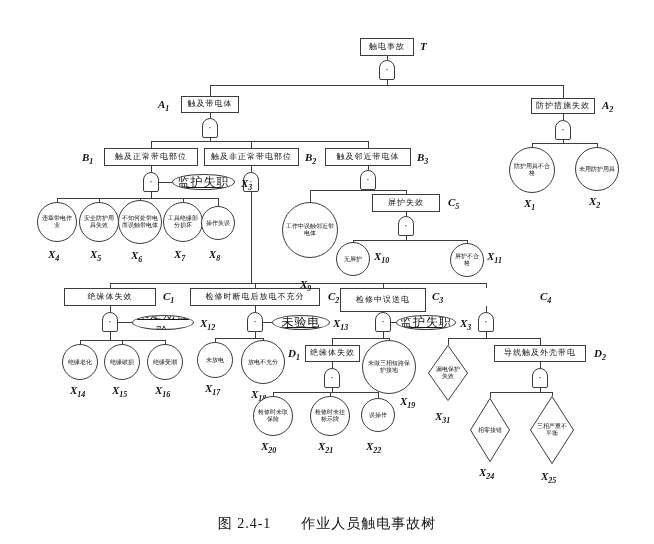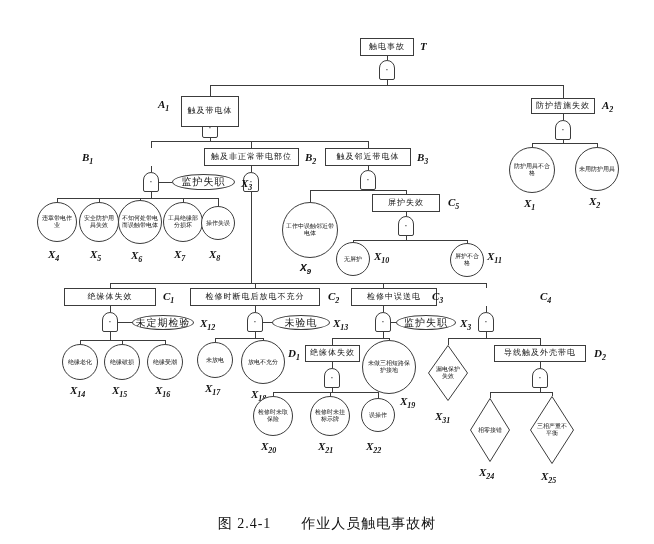--- a/index.html
+++ b/index.html
@@ -4,21 +4,21 @@
 <style>
   html,body{margin:0;padding:0;background:#ffffff;}
   body{width:654px;height:544px;position:relative;overflow:hidden;
        font-family:"DejaVu Sans","Liberation Sans",sans-serif;color:#1a1a1a;}
   #canvas{position:absolute;left:0;top:0;width:654px;height:544px;background:#fff;}
   .edge{position:absolute;background:#3c3c3c;}
   .node{position:absolute;border:1px solid #3c3c3c;background:#fff;box-sizing:border-box;
         display:flex;align-items:center;justify-content:center;text-align:center;
         color:#151515;overflow:hidden;}
   .box{font-size:8px;letter-spacing:1px;line-height:1.1;padding:1px 2px;}
-  .oval{border-radius:50%;font-size:10px;letter-spacing:1px;}
+  .oval{border-radius:50%;font-size:12px;letter-spacing:1px;text-decoration:underline;}
   .circle{border-radius:50%;font-size:6px;line-height:1.12;padding:3px;letter-spacing:0;}
   .gate{position:absolute;width:16px;height:20px;border:1px solid #3c3c3c;background:#fff;
         box-sizing:border-box;border-radius:8px 8px 2px 2px;display:flex;align-items:center;
         justify-content:center;font-size:9px;color:#222;}
   .diamond{position:absolute;}
   .diamond .d-text{position:absolute;left:15%;right:15%;top:0;bottom:0;display:flex;
         align-items:center;justify-content:center;text-align:center;font-size:6px;
         line-height:1.12;color:#151515;}
   .tag{position:absolute;font-family:"Liberation Serif","DejaVu Serif",serif;
        font-style:italic;font-weight:bold;font-size:11px;color:#111;white-space:nowrap;}
@@ -119,34 +119,35 @@
     <div class="gate" style="left: 398px; top: 216px;">·</div>
     <div class="gate" style="left: 102px; top: 312px;">·</div>
     <div class="gate" style="left: 247px; top: 312px;">·</div>
     <div class="gate" style="left: 375px; top: 312px;">·</div>
     <div class="gate" style="left: 478px; top: 312px;">·</div>
     <div class="gate" style="left: 324px; top: 368px;">·</div>
     <div class="gate" style="left: 532px; top: 368px;">·</div>
     <div class="gate" style="left: 555px; top: 120px;">·</div>
     <div class="node box" style="left: 360px; top: 38px; width: 54px; height: 18px;">触电事故</div>
     <span class="tag" style="left: 420px; top: 40px;"><span>T</span></span>
-    <div class="node box" style="left: 181px; top: 96px; width: 58px; height: 31px;">触及带电体</div>
+    <div class="node box" style="left: 181px; top: 96px; width: 58px; height: 17px;">触及带电体</div>
     <span class="tag" style="left: 158px; top: 98px;"><span>A</span><sub>1</sub></span>
     <div class="node box" style="left: 531px; top: 98px; width: 64px; height: 16px;">防护措施失效</div>
     <span class="tag" style="left: 602px; top: 99px;"><span>A</span><sub>2</sub></span>
+    <div class="node box" style="left: 104px; top: 148px; width: 94px; height: 18px;">触及正常带电部位</div>
     <span class="tag" style="left: 82px; top: 151px;"><span>B</span><sub>1</sub></span>
     <div class="node box" style="left: 204px; top: 148px; width: 95px; height: 18px;">触及非正常带电部位</div>
     <span class="tag" style="left: 305px; top: 151px;"><span>B</span><sub>2</sub></span>
     <div class="node box" style="left: 325px; top: 148px; width: 86px; height: 18px;">触及邻近带电体</div>
     <span class="tag" style="left: 417px; top: 151px;"><span>B</span><sub>3</sub></span>
     <div class="node box" style="left: 64px; top: 288px; width: 92px; height: 18px;">绝缘体失效</div>
     <span class="tag" style="left: 163px; top: 290px;"><span>C</span><sub>1</sub></span>
     <div class="node box" style="left: 190px; top: 288px; width: 130px; height: 18px;">检修时断电后放电不充分</div>
     <span class="tag" style="left: 328px; top: 290px;"><span>C</span><sub>2</sub></span>
-    <div class="node box" style="left: 340px; top: 288px; width: 86px; height: 18px; margin-left: 11px;">检修中误送电</div>
+    <div class="node box" style="left: 340px; top: 288px; width: 86px; height: 24px;">检修中误送电</div>
     <span class="tag" style="left: 432px; top: 290px;"><span>C</span><sub>3</sub></span>
     <span class="tag" style="left: 540px; top: 290px;"><span>C</span><sub>4</sub></span>
     <div class="node box" style="left: 372px; top: 194px; width: 68px; height: 18px;">屏护失效</div>
     <span class="tag" style="left: 448px; top: 196px;"><span>C</span><sub>5</sub></span>
     <div class="node box" style="left: 305px; top: 345px; width: 55px; height: 17px;">绝缘体失效</div>
     <span class="tag" style="left: 288px; top: 347px;"><span>D</span><sub>1</sub></span>
     <div class="node box" style="left: 494px; top: 345px; width: 92px; height: 17px;">导线触及外壳带电</div>
     <span class="tag" style="left: 594px; top: 347px;"><span>D</span><sub>2</sub></span>
     <div class="node oval" style="left: 172px; top: 174px; width: 63px; height: 16px;">监护失职</div>
     <span class="tag" style="left: 241px; top: 177px;"><span>X</span><sub>3</sub></span>
@@ -164,21 +165,21 @@
     <span class="tag" style="left: 48px; top: 248px;"><span>X</span><sub>4</sub></span>
     <div class="node circle" style="left: 79px; top: 202px; width: 40px; height: 40px;">安全防护用具失效</div>
     <span class="tag" style="left: 90px; top: 248px;"><span>X</span><sub>5</sub></span>
     <div class="node circle" style="left: 118px; top: 200px; width: 44px; height: 44px;">不知何处带电而误触带电体</div>
     <span class="tag" style="left: 131px; top: 249px;"><span>X</span><sub>6</sub></span>
     <div class="node circle" style="left: 163px; top: 202px; width: 40px; height: 40px;">工具绝缘部分损坏</div>
     <span class="tag" style="left: 174px; top: 248px;"><span>X</span><sub>7</sub></span>
     <div class="node circle" style="left: 201px; top: 206px; width: 34px; height: 34px;">操作失误</div>
     <span class="tag" style="left: 209px; top: 248px;"><span>X</span><sub>8</sub></span>
     <div class="node circle" style="left: 282px; top: 202px; width: 56px; height: 56px;">工作中误触邻近带电体</div>
-    <span class="tag" style="left: 300px; top: 262px; font-family: Liberation Mono, monospace;"><span>X</span><sub>9</sub></span>
+    <span class="tag" style="left: 300px; top: 278px;"><span>X</span><sub>9</sub></span>
     <div class="node circle" style="left: 336px; top: 242px; width: 34px; height: 34px;">无屏护</div>
     <span class="tag" style="left: 374px; top: 250px;"><span>X</span><sub>10</sub></span>
     <div class="node circle" style="left: 450px; top: 243px; width: 34px; height: 34px;">屏护不合格</div>
     <span class="tag" style="left: 487px; top: 250px;"><span>X</span><sub>11</sub></span>
     <div class="node circle" style="left: 62px; top: 344px; width: 36px; height: 36px;">绝缘老化</div>
     <span class="tag" style="left: 70px; top: 384px;"><span>X</span><sub>14</sub></span>
     <div class="node circle" style="left: 104px; top: 344px; width: 36px; height: 36px;">绝缘破损</div>
     <span class="tag" style="left: 112px; top: 384px;"><span>X</span><sub>15</sub></span>
     <div class="node circle" style="left: 147px; top: 344px; width: 36px; height: 36px;">绝缘受潮</div>
     <span class="tag" style="left: 155px; top: 384px;"><span>X</span><sub>16</sub></span>

